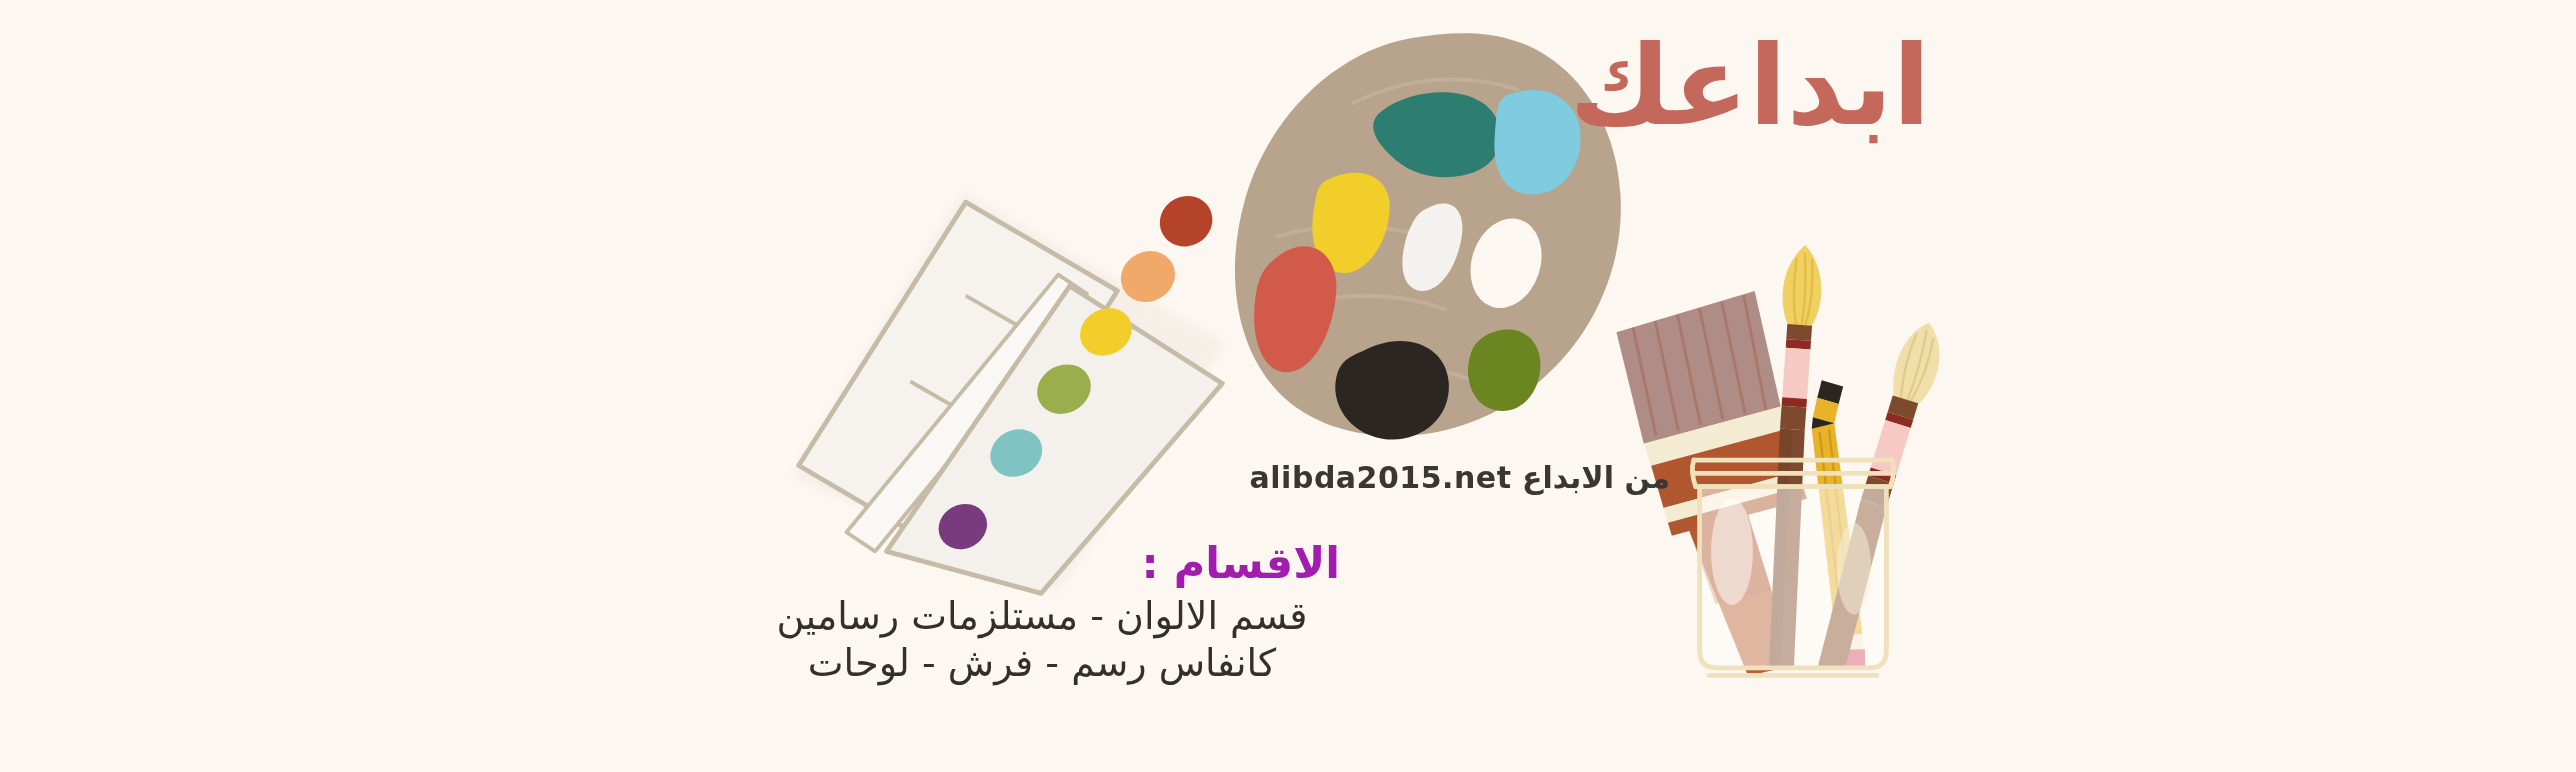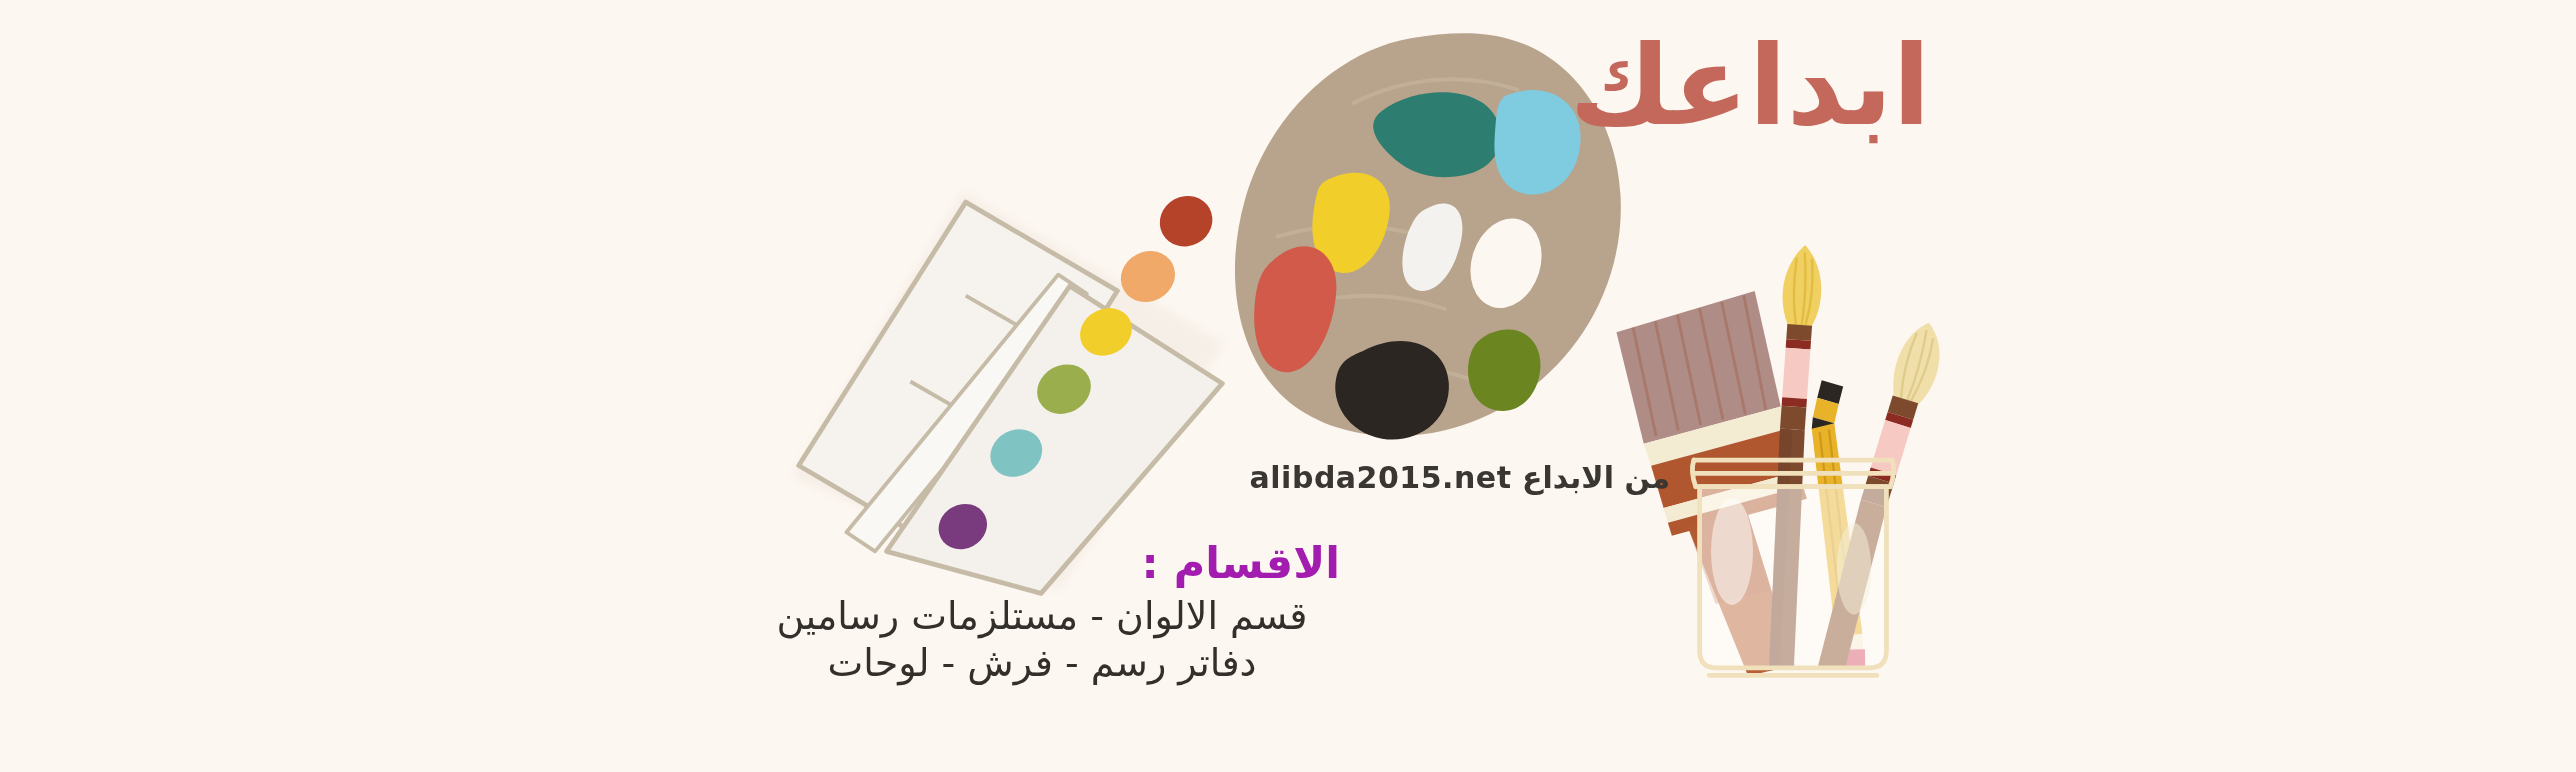--- a/index.html
+++ b/index.html
@@ -265,17 +265,17 @@
   <div class="headline">
     <span class="ln ln1">ابداعك</span>
   </div>
 
   <div class="tagline">من الابداع alibda2015.net</div>
 
   <div class="sections-title">الاقسام :</div>
 
   <div class="sections-list">
     <span class="row">قسم الالوان - مستلزمات رسامين</span>
-    <span class="row">دفاتر رسم - فرش - لوحات</span>
+    <span class="row">كانفاس رسم - فرش - لوحات</span>
   </div>
 
 </div>
 
 
 </body></html>

